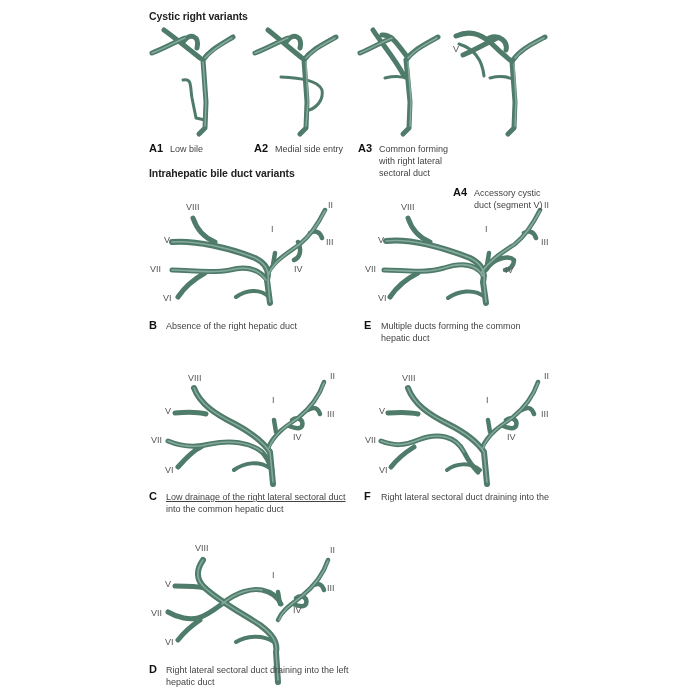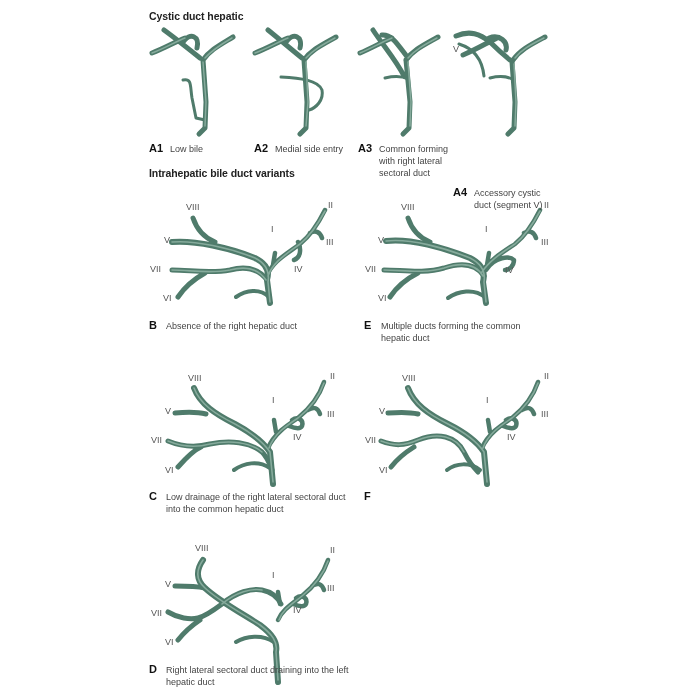--- a/index.html
+++ b/index.html
@@ -10,21 +10,21 @@
   .caption .tag { position: absolute; left: 0; top: -1px; font-weight: bold; font-size: 11px; color: #111; }
   .caption .txt { display: block; }
   .seg { position: absolute; font-size: 9px; color: #555; }
   svg.art { position: absolute; left: 0; top: 0; }
   .duct { fill: none; stroke: #4f7b6b; stroke-linecap: round; stroke-linejoin: round; }
   .duct-hi { fill: none; stroke: #86ab9c; stroke-linecap: round; stroke-linejoin: round; }
 </style>
 </head>
 <body>
 
-<div class="section-title" style="left:149px;top:10px;">Cystic duct hepatic</div>
+<div class="section-title" style="left:149px;top:10px;">Cystic right variants</div>
 <div class="section-title" style="left:149px;top:167px;">Intrahepatic bile duct variants</div>
 
 <svg class="art" width="700" height="700">
   <defs>
     <g id="ductstyle"></g>
   </defs>
 
   <g>
     <path class="duct" stroke-width="5" d="M152,53 C165,48 175,42 185,38 M164,30 C175,38 190,50 200,58 M183,42 C190,32 200,36 197,48 M203,60 L206,102 L205,128 L199,134 M203,60 C210,50 220,45 233,37"></path>
     <path class="duct" stroke-width="3" d="M183,80 C192,78 190,86 192,98 L196,118 L205,120"></path>
@@ -172,23 +172,24 @@
   <span class="tag">B</span>
   <span class="txt" style="padding-left:17px;">Absence of the right hepatic duct</span>
 </div>
 <div class="caption" style="left:364px;top:320px;width:200px;">
   <span class="tag">E</span>
   <span class="txt" style="padding-left:17px;">Multiple ducts forming the common</span>
   <span class="txt" style="padding-left:17px;">hepatic duct</span>
 </div>
 <div class="caption" style="left:149px;top:491px;width:210px;">
   <span class="tag">C</span>
-  <span class="txt" style="padding-left:17px;">Low drainage of the right lateral sectoral duct</span>
+  <span class="txt" style="padding-left:17px;text-decoration:underline;">Low drainage of the right lateral sectoral duct</span>
   <span class="txt" style="padding-left:17px;">into the common hepatic duct</span>
 </div>
 <div class="caption" style="left:364px;top:491px;width:200px;">
   <span class="tag">F</span>
+  <span class="txt" style="padding-left:17px;">Right lateral sectoral duct draining into the</span>
 </div>
 <div class="caption" style="left:149px;top:664px;width:220px;">
   <span class="tag">D</span>
   <span class="txt" style="padding-left:17px;">Right lateral sectoral duct draining into the left</span>
   <span class="txt" style="padding-left:17px;">hepatic duct</span>
 </div>
 
 </body></html>

